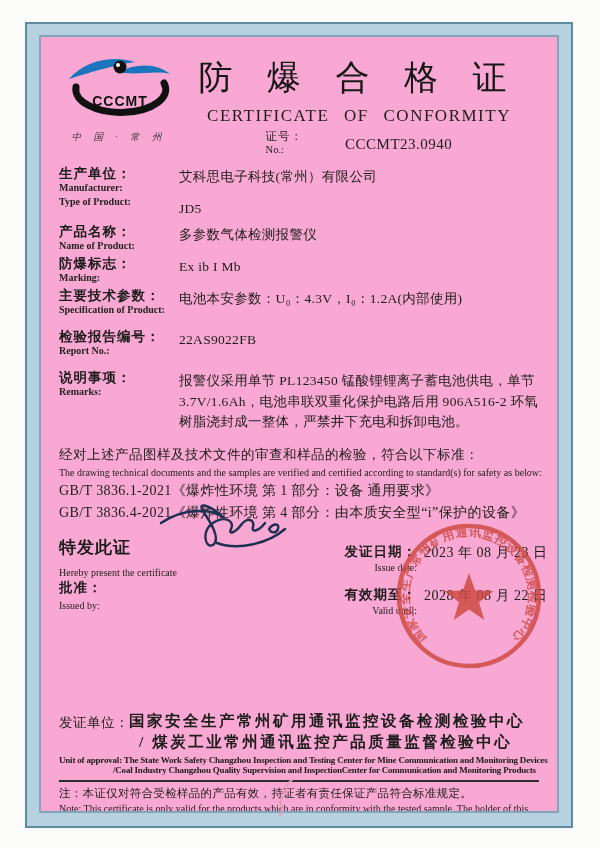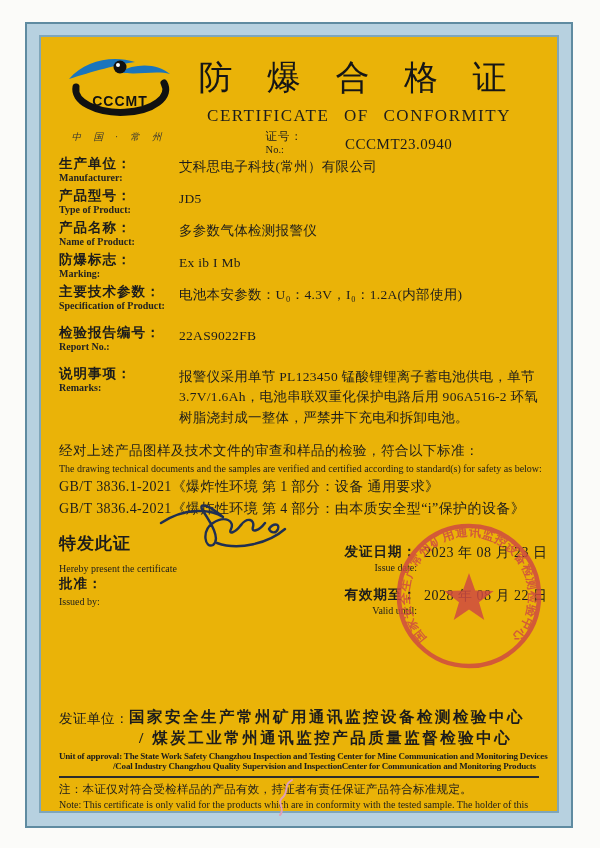--- a/index.html
+++ b/index.html
@@ -8,36 +8,36 @@
     background:#fbfbf9;
     font-family:"Liberation Serif","DejaVu Serif",serif;
     color:#1c1c1c;
   }
   .frame{
     position:absolute;left:25px;top:22px;width:548px;height:806px;
     background:#b7d1e0;border:2px solid #5f8ba1;box-sizing:border-box;
   }
   .paper{
     position:absolute;left:12px;top:11px;right:12px;bottom:13px;
-    background:#eab308;border:2px solid #7fa6ba;box-sizing:border-box;
+    background:#f9a8d4;border:2px solid #7fa6ba;box-sizing:border-box;
     padding:8px 18px 10px 18px;overflow:hidden;
   }
   
   .hdr{display:flex;}
   .logo-wrap{width:120px;flex:none;text-align:center;padding-top:8px;}
   .logo-region{font-size:9.5px;letter-spacing:5px;color:#333;font-style:italic;margin-top:2px;white-space:nowrap;}
   .title-wrap{flex:1;text-align:center;padding-top:10px;}
   .title-cn{font-size:34px;letter-spacing:13px;white-space:nowrap;color:#161616;}
   .title-en{font-size:17px;letter-spacing:1.5px;word-spacing:9px;margin-top:5px;white-space:nowrap;}
   .certno-row{display:inline-flex;margin-top:3px;text-align:left;gap:32px;}
   .certno-labels .cn{font-size:11.5px;letter-spacing:1px;}
   .certno-labels .en{font-size:10.5px;}
   .certno-val{font-size:15px;padding:7px 0 0 10px;letter-spacing:.5px;}
   
-  .fields{}
+  .fields{margin-top:10px;}
   .field{display:flex;margin-bottom:4px;}
   .flabel{width:120px;flex:none;}
   .flabel .cn{font-size:13.5px;letter-spacing:1px;font-weight:600;white-space:nowrap;}
   .flabel .en{font-size:10px;color:#222;margin-top:-1px;white-space:nowrap;font-weight:bold;}
   .fvalue{flex:1;font-size:13.5px;line-height:1.5;padding-top:2px;letter-spacing:.3px;}
   .gap-sm{margin-top:13px;}
   
   .stmt{margin-top:14px;}
   .stmt-cn{font-size:13.5px;letter-spacing:.5px;}
   .stmt-en{font-size:10px;margin-top:3px;white-space:nowrap;}
@@ -106,21 +106,20 @@
     <div class="fields">
       <div class="field">
         <div class="flabel">
           <div class="cn">生产单位：</div>
           <div class="en">Manufacturer:</div>
         </div>
         <div class="fvalue">艾科思电子科技(常州）有限公司</div>
       </div>
       <div class="field">
         <div class="flabel">
-          <div class="cn">产品型号：</div>
           <div class="en">Type of Product:</div>
         </div>
         <div class="fvalue">JD5</div>
       </div>
       <div class="field">
         <div class="flabel">
           <div class="cn">产品名称：</div>
           <div class="en">Name of Product:</div>
         </div>
         <div class="fvalue">多参数气体检测报警仪</div>

